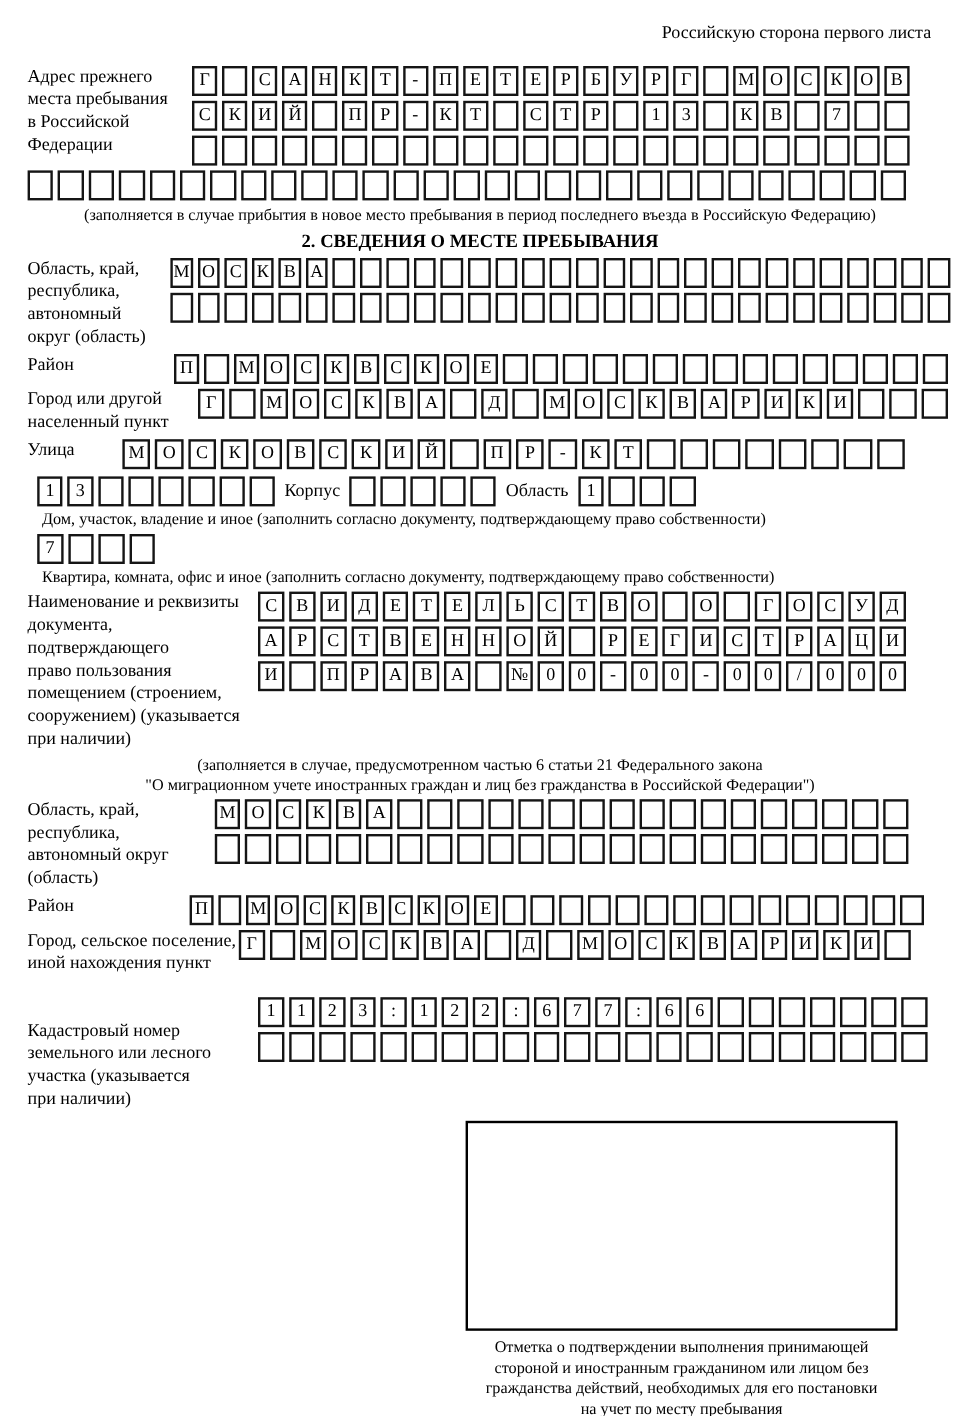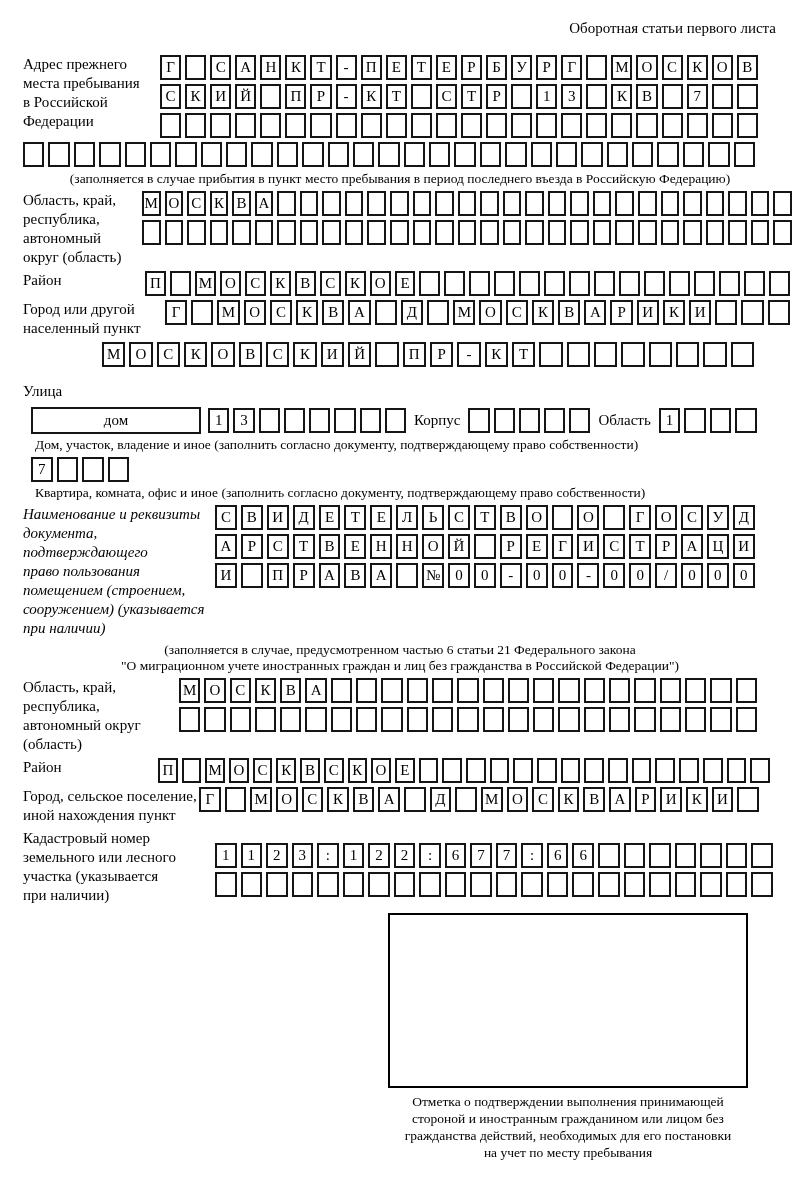--- a/index.html
+++ b/index.html
@@ -23,23 +23,23 @@
     display: inline-flex; align-items: center; justify-content: center;
     font-size: 15px; line-height: 1; flex: 0 0 auto; background: #fff;
   }
 
   .note { font-size: 13.5px; line-height: 16px; }
   .center { text-align: center; }
   .heading { font-size: 15.5px; font-weight: bold; text-align: center; }
 
   
   .lw-s1 { width: 137px; } .lw-reg1 { width: 119px; } .lw-dist1 { width: 122px; }
-  .lw-city1 { width: 142px; } .lw-street { width: 79px; margin-top: 40px; } .lw-doc { width: 192px; font-style: italic; }
+  .lw-city1 { width: 142px; } .lw-street { width: 79px; } .lw-doc { width: 192px; }
   .lw-reg2 { width: 156px; } .lw-dist2 { width: 135px; } .lw-city2 { width: 176px; }
-  .lw-cad { width: 192px; }
+  .lw-cad { width: 192px; margin-top: 33px; }
 
   
   .g-s1 { width: 598px; } .g-s1full { width: 732px; }
   .g-reg1 { width: 650px; } .g-dist1 { width: 645px; } .g-city1 { width: 625px; }
   .g-street { width: 652px; } .g-doc { width: 540px; }
   .g-reg2 { width: 578px; } .g-dist2 { width: 612px; } .g-city2 { width: 560px; }
   .g-cad { width: 558px; }
   .g-house { width: 198px; } .g-korpus { width: 122px; } .g-stro { width: 98px; } .g-apt { width: 98px; }
 
   .mt4 { margin-top: 4px; } .mt6 { margin-top: 6px; }
@@ -66,21 +66,21 @@
   .mark-caption {
     margin-top: 5px; font-size: 13.5px; line-height: 17px;
     text-align: center; white-space: pre-line;
   }
 </style>
 </head>
 <body>
 
 <div class="page">
 
-  <div class="title">Оборотная статьи первого листа</div>
+  <div class="title">Российскую сторона первого листа</div>
 
   <div class="row">
     <div class="label lw-s1">Адрес прежнего
 места пребывания
 в Российской
 Федерации</div>
     <div class="gridcol">
       <div class="cells g-s1">
           <span class="cell" style="width: 21.0833px;">Г</span>
           <span class="cell" style="width: 21.0833px;"></span>
@@ -185,22 +185,23 @@
       <span class="cell" style="width: 21.3793px;"></span>
       <span class="cell" style="width: 21.3793px;"></span>
       <span class="cell" style="width: 21.3793px;"></span>
       <span class="cell" style="width: 21.3793px;"></span>
       <span class="cell" style="width: 21.3793px;"></span>
       <span class="cell" style="width: 21.3793px;"></span>
       <span class="cell" style="width: 21.3793px;"></span>
       <span class="cell" style="width: 21.3793px;"></span>
       <span class="cell" style="width: 21.3793px;"></span>
     </div>
-  <div class="note center mt4" style="margin-right:23px;">(заполняется в случае прибытия в пункт место пребывания в период последнего въезда в Российскую Федерацию)</div>
-
+  <div class="note center mt4" style="margin-right:23px;">(заполняется в случае прибытия в новое место пребывания в период последнего въезда в Российскую Федерацию)</div>
+
+  <div class="heading mt6" style="margin-right:23px;">2. СВЕДЕНИЯ О МЕСТЕ ПРЕБЫВАНИЯ</div>
 
   <div class="row mt4">
     <div class="label lw-reg1">Область, край,
 республика,
 автономный
 округ (область)</div>
     <div class="gridcol">
       <div class="cells g-reg1">
           <span class="cell" style="width: 18.5517px;">М</span>
           <span class="cell" style="width: 18.5517px;">О</span>
@@ -353,21 +354,20 @@
         <span class="cell" style="width: 23.3333px;"></span>
         <span class="cell" style="width: 23.3333px;"></span>
         <span class="cell" style="width: 23.3333px;"></span>
         <span class="cell" style="width: 23.3333px;"></span>
         <span class="cell" style="width: 23.3333px;"></span>
         <span class="cell" style="width: 23.3333px;"></span>
       </div>
   </div>
 
   <div class="row houserow mt6">
-    <div class="wide-field" style="width:170px; margin-right:7px;">дом</div>
     <div class="cells g-house">
         <span class="cell" style="width: 21.25px;">1</span>
         <span class="cell" style="width: 21.25px;">3</span>
         <span class="cell" style="width: 21.25px;"></span>
         <span class="cell" style="width: 21.25px;"></span>
         <span class="cell" style="width: 21.25px;"></span>
         <span class="cell" style="width: 21.25px;"></span>
         <span class="cell" style="width: 21.25px;"></span>
         <span class="cell" style="width: 21.25px;"></span>
       </div>

